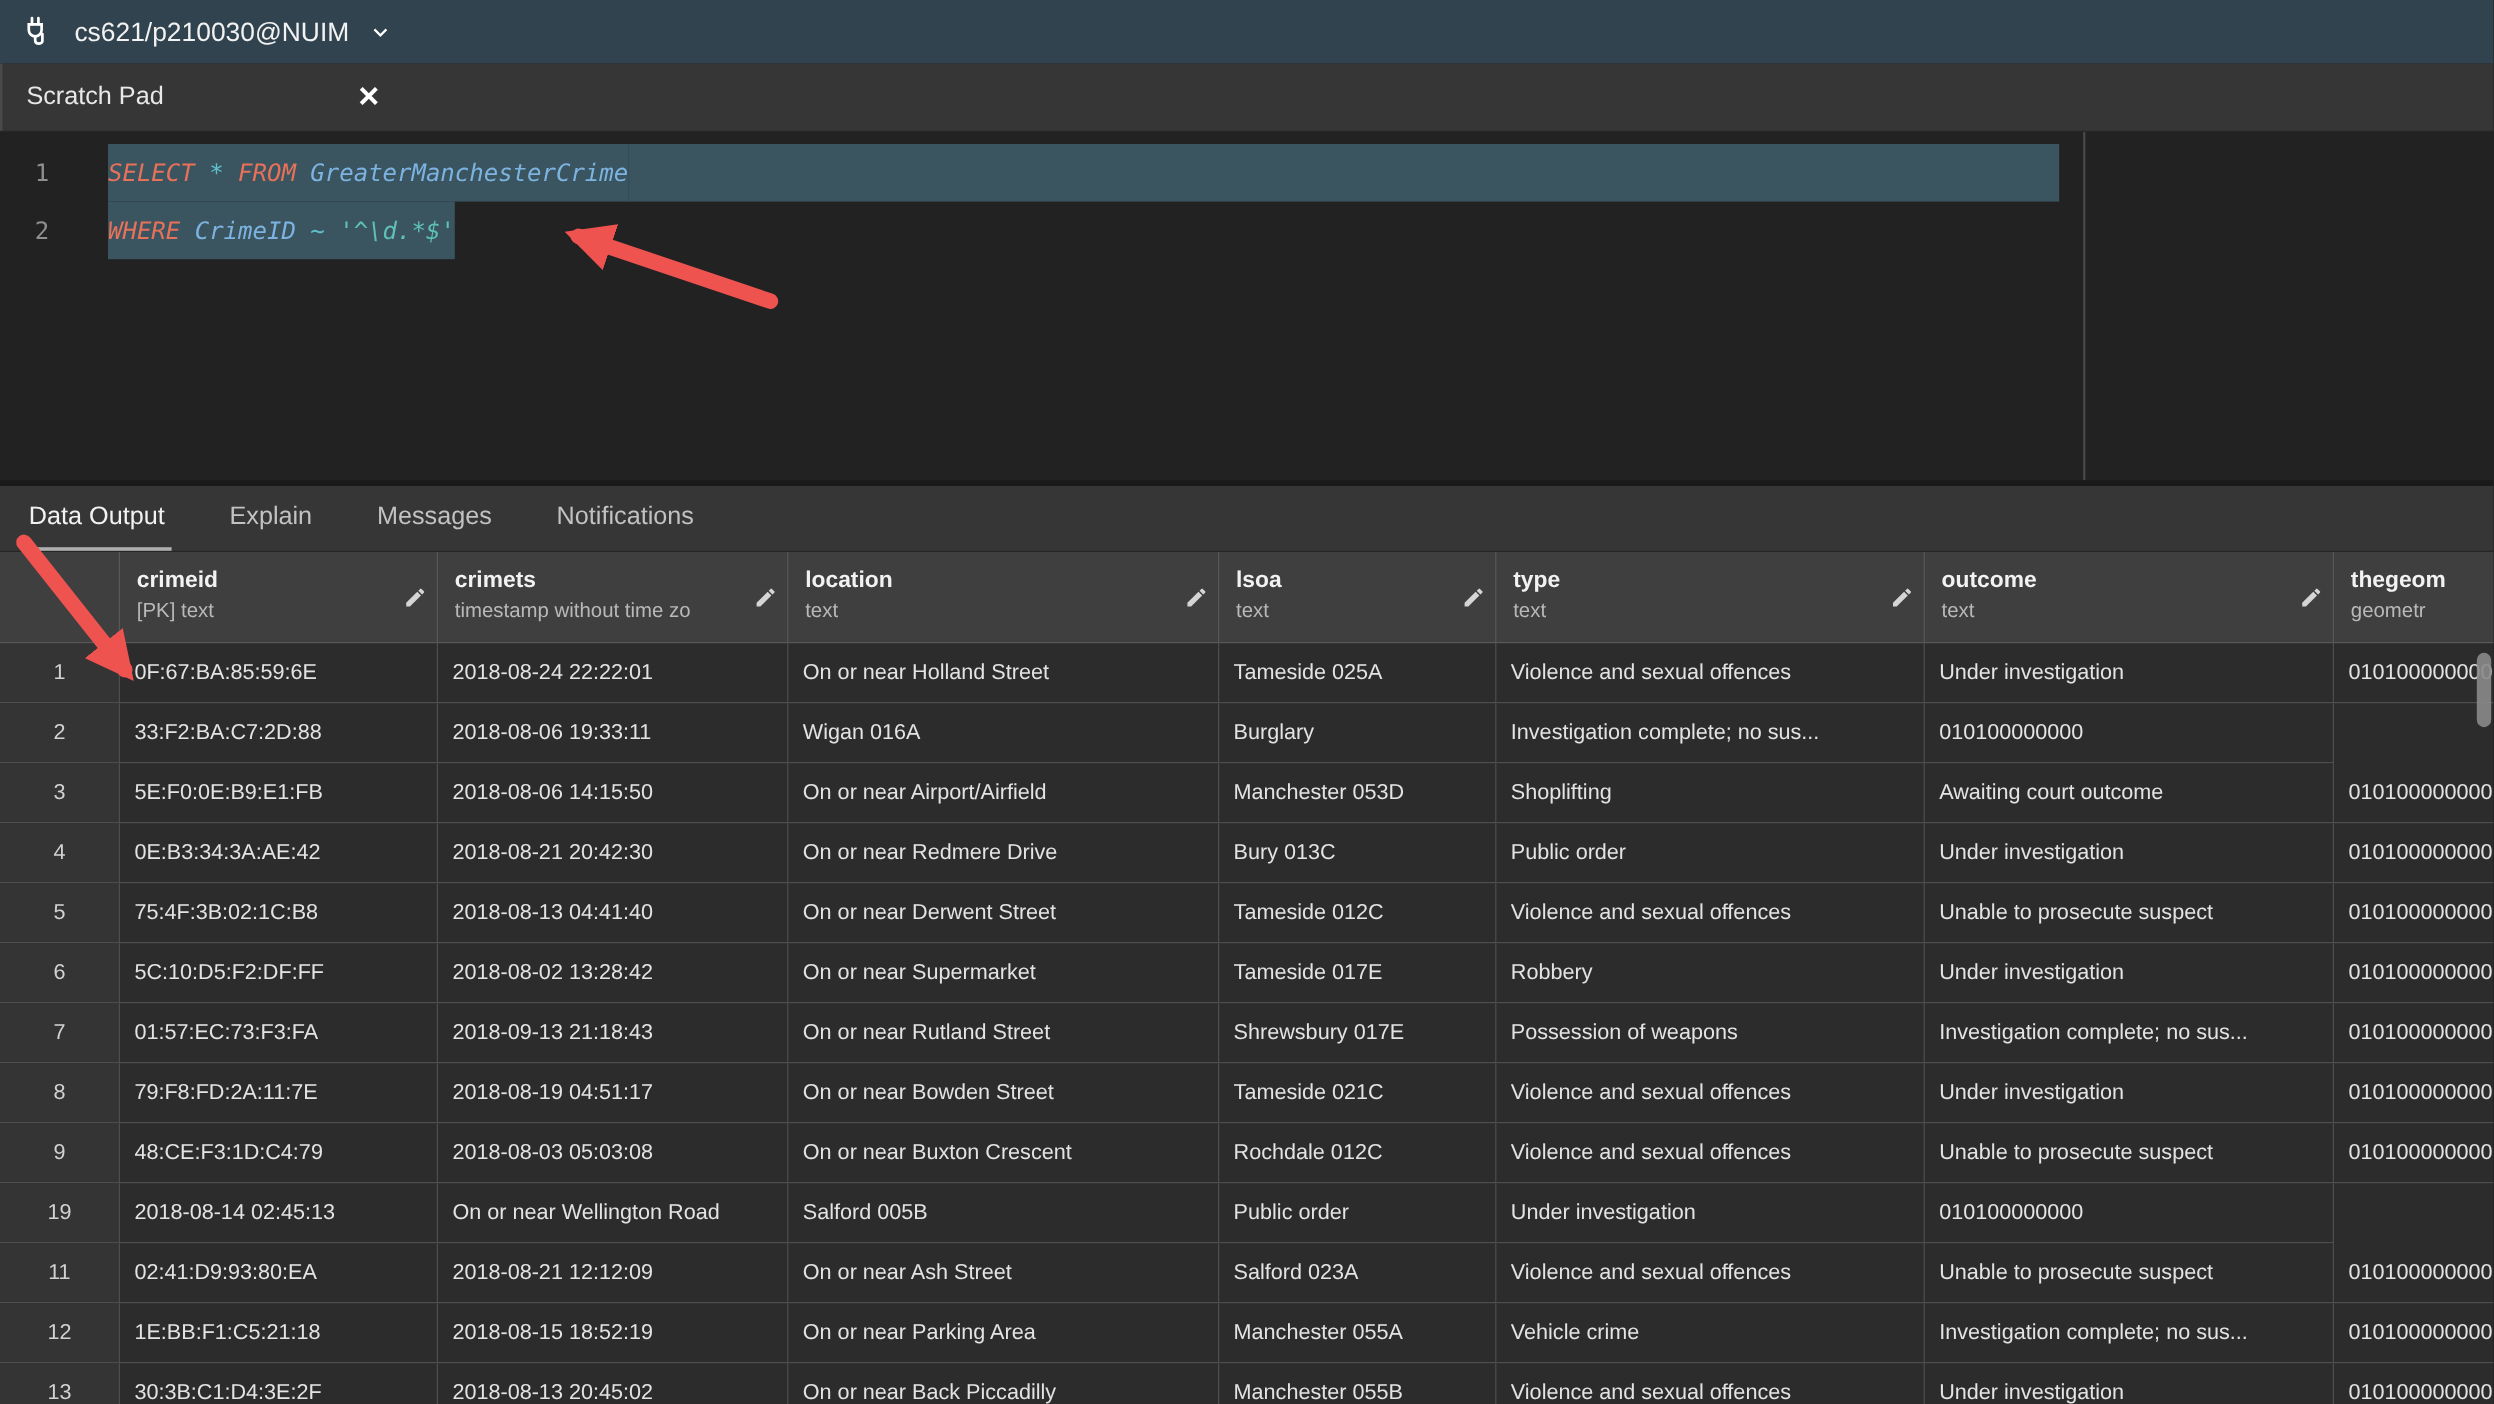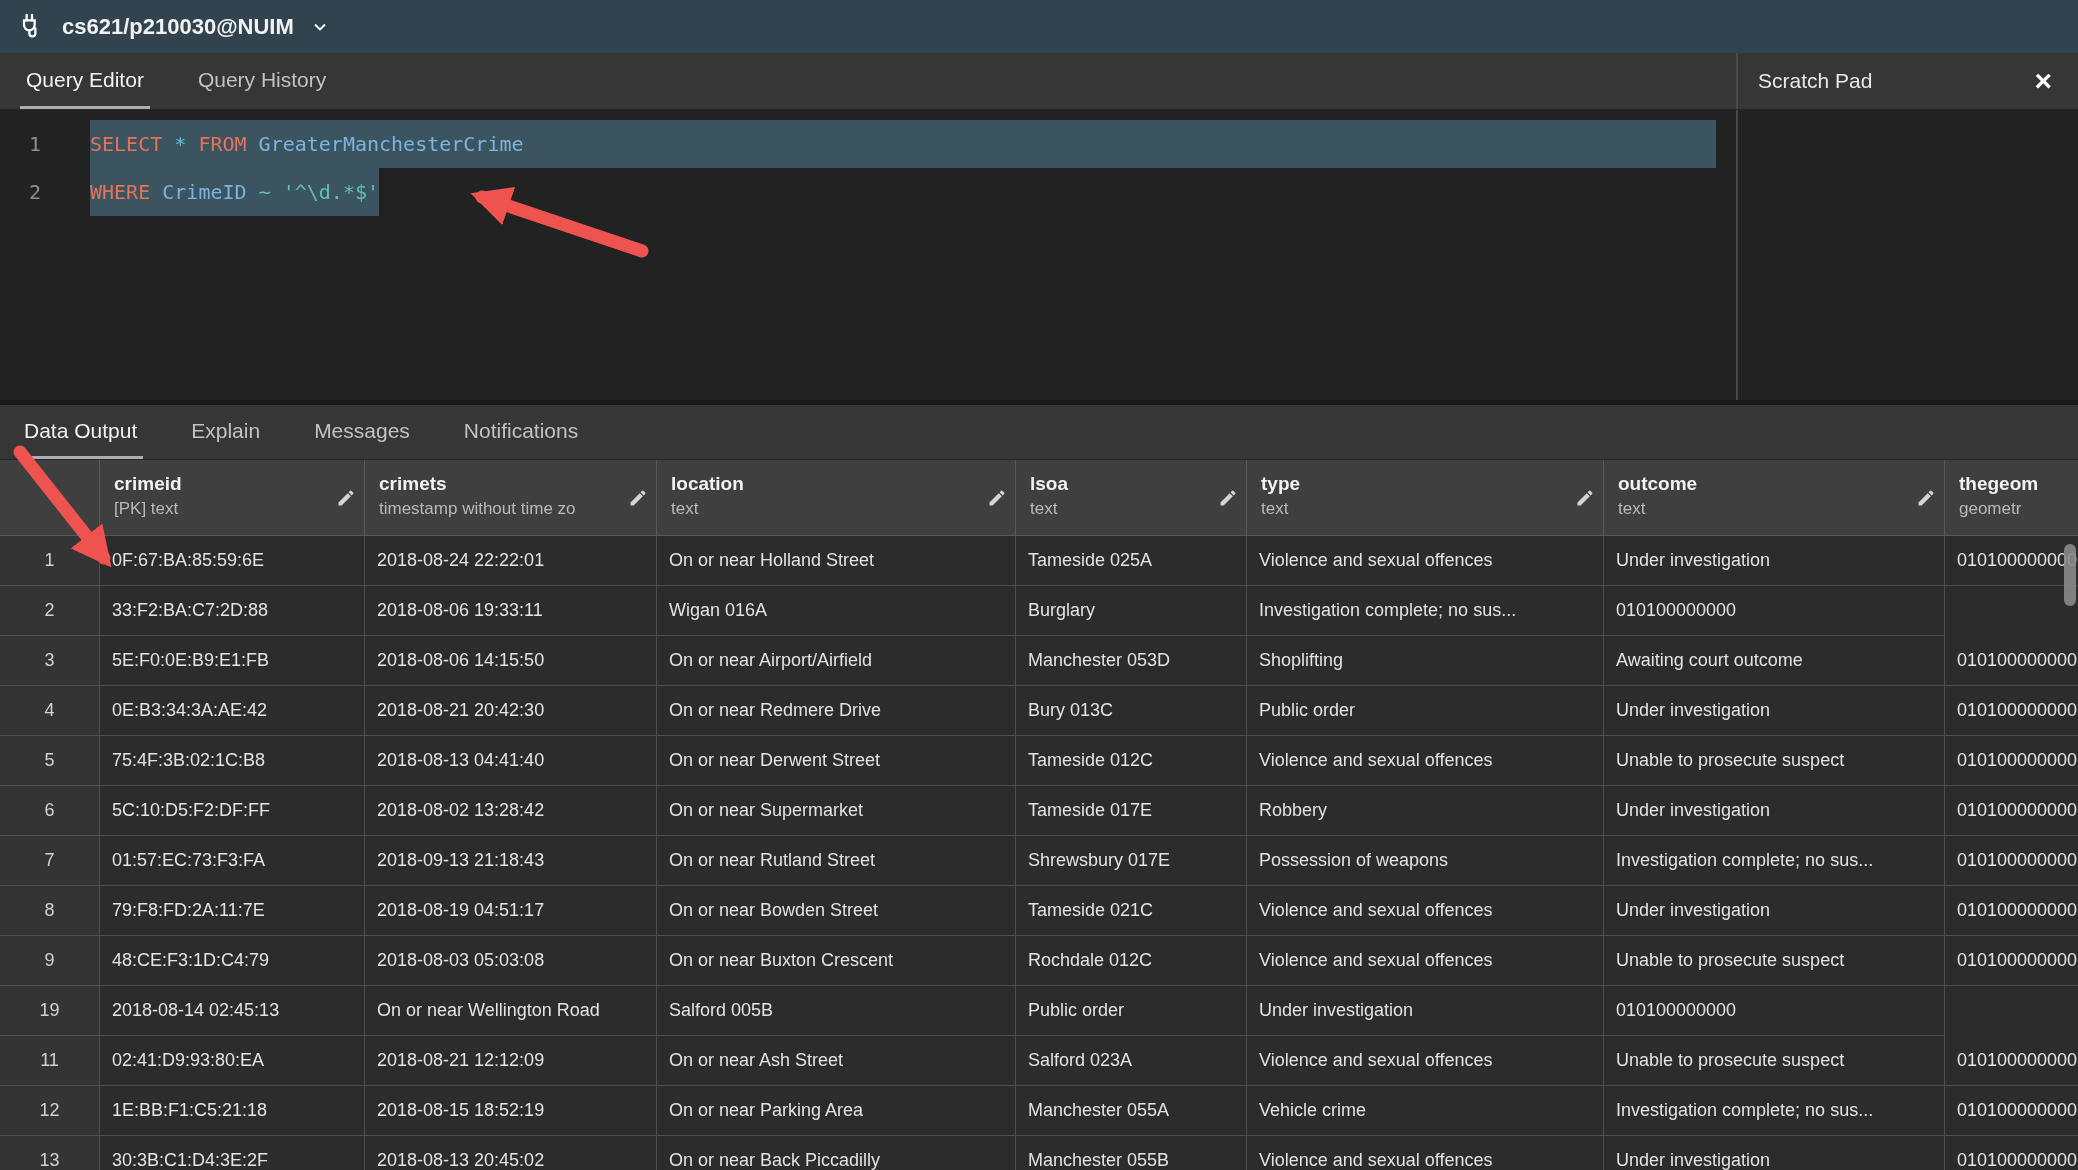--- a/index.html
+++ b/index.html
@@ -4,37 +4,37 @@
 <style>
   * { box-sizing: border-box; }
   html,body { margin:0; padding:0; }
   body {
     width:2078px; height:1170px; overflow:hidden; position:relative;
     background:#222222; font-family:"Liberation Sans", sans-serif;
     -webkit-font-smoothing:antialiased;
   }
 
   
-  .topbar { height:53px; background:#30434e; display:flex; align-items:center; padding:0 16px; gap:14px;font-weight:bold; }
+  .topbar { height:53px; background:#30434e; display:flex; align-items:center; padding:0 16px; gap:14px; }
   .conn-title { color:#f2f2f2; font-size:22px; }
   .chev { display:flex; align-items:center; margin-left:2px; }
 
   
   .tabbar { height:57px; background:#363636; display:flex; border-bottom:1px solid #262626; }
   .tabs-left { flex:1 1 auto; display:flex; padding-left:20px; }
   .tab { font-size:21px; color:#c2c2c2; display:flex; align-items:center; padding:0 6px; margin-right:42px; border-bottom:3px solid transparent; cursor:pointer; white-space:nowrap; }
   .tab.active { color:#f2f2f2; border-bottom-color:#aeaeae; }
   .scratch-head { flex:0 0 342px; display:flex; align-items:center; justify-content:space-between; padding:0 26px 0 20px; border-left:2px solid #4a4a4a; color:#e8e8e8; font-size:21px; }
   .close-x { color:#ffffff; font-size:30px; line-height:1; cursor:pointer; font-weight:bold; }
 
   
   .editor-row { display:flex; height:290px; background:#222222; }
   .editor { flex:0 0 1736px; display:flex; padding-top:10px; font-family:"DejaVu Sans Mono", monospace; font-size:20px; line-height:48px; }
   .gutter { width:70px; text-align:center; color:#8f8f8f; }
-  .code { flex:1; margin-left:20px; padding-right:20px; color:#d8d8d8; }
+  .code { flex:1; margin-left:20px; padding-right:20px; color:#d8d8d8;font-style:italic; }
   .code-line { display:flex; white-space:pre; }
   .sel { background:#3a5560; }
   .sel.fill { flex:1 1 auto; }
   .tok-kw { color:#e8715a; }
   .tok-op { color:#5fc0cb; }
   .tok-id { color:#7db3e0; }
   .tok-str { color:#5fc0b4; }
   .tok-pl { color:#d8d8d8; }
   .vsplit { width:2px; background:#4a4a4a; }
   .scratch-body { flex:1; background:#222222; }
@@ -77,24 +77,20 @@
     </span>
     <span class="conn-title">cs621/p210030@NUIM</span>
     <span class="chev">
       <svg width="20" height="20" viewBox="0 0 24 24" fill="none" stroke="#ffffff" stroke-width="2.2">
           <path d="M6 9l6 6 6-6"></path>
         </svg>
     </span>
   </header>
 
   <div class="tabbar">
-    <div class="tabs-left">
-      <div class="tab active">Query Editor</div>
-      <div class="tab">Query History</div>
-    </div>
     <div class="scratch-head">
       <span>Scratch Pad</span>
       <span class="close-x">×</span>
     </div>
   </div>
 
   <div class="editor-row">
     <div class="editor">
       <div class="gutter">
           <div>1</div>

